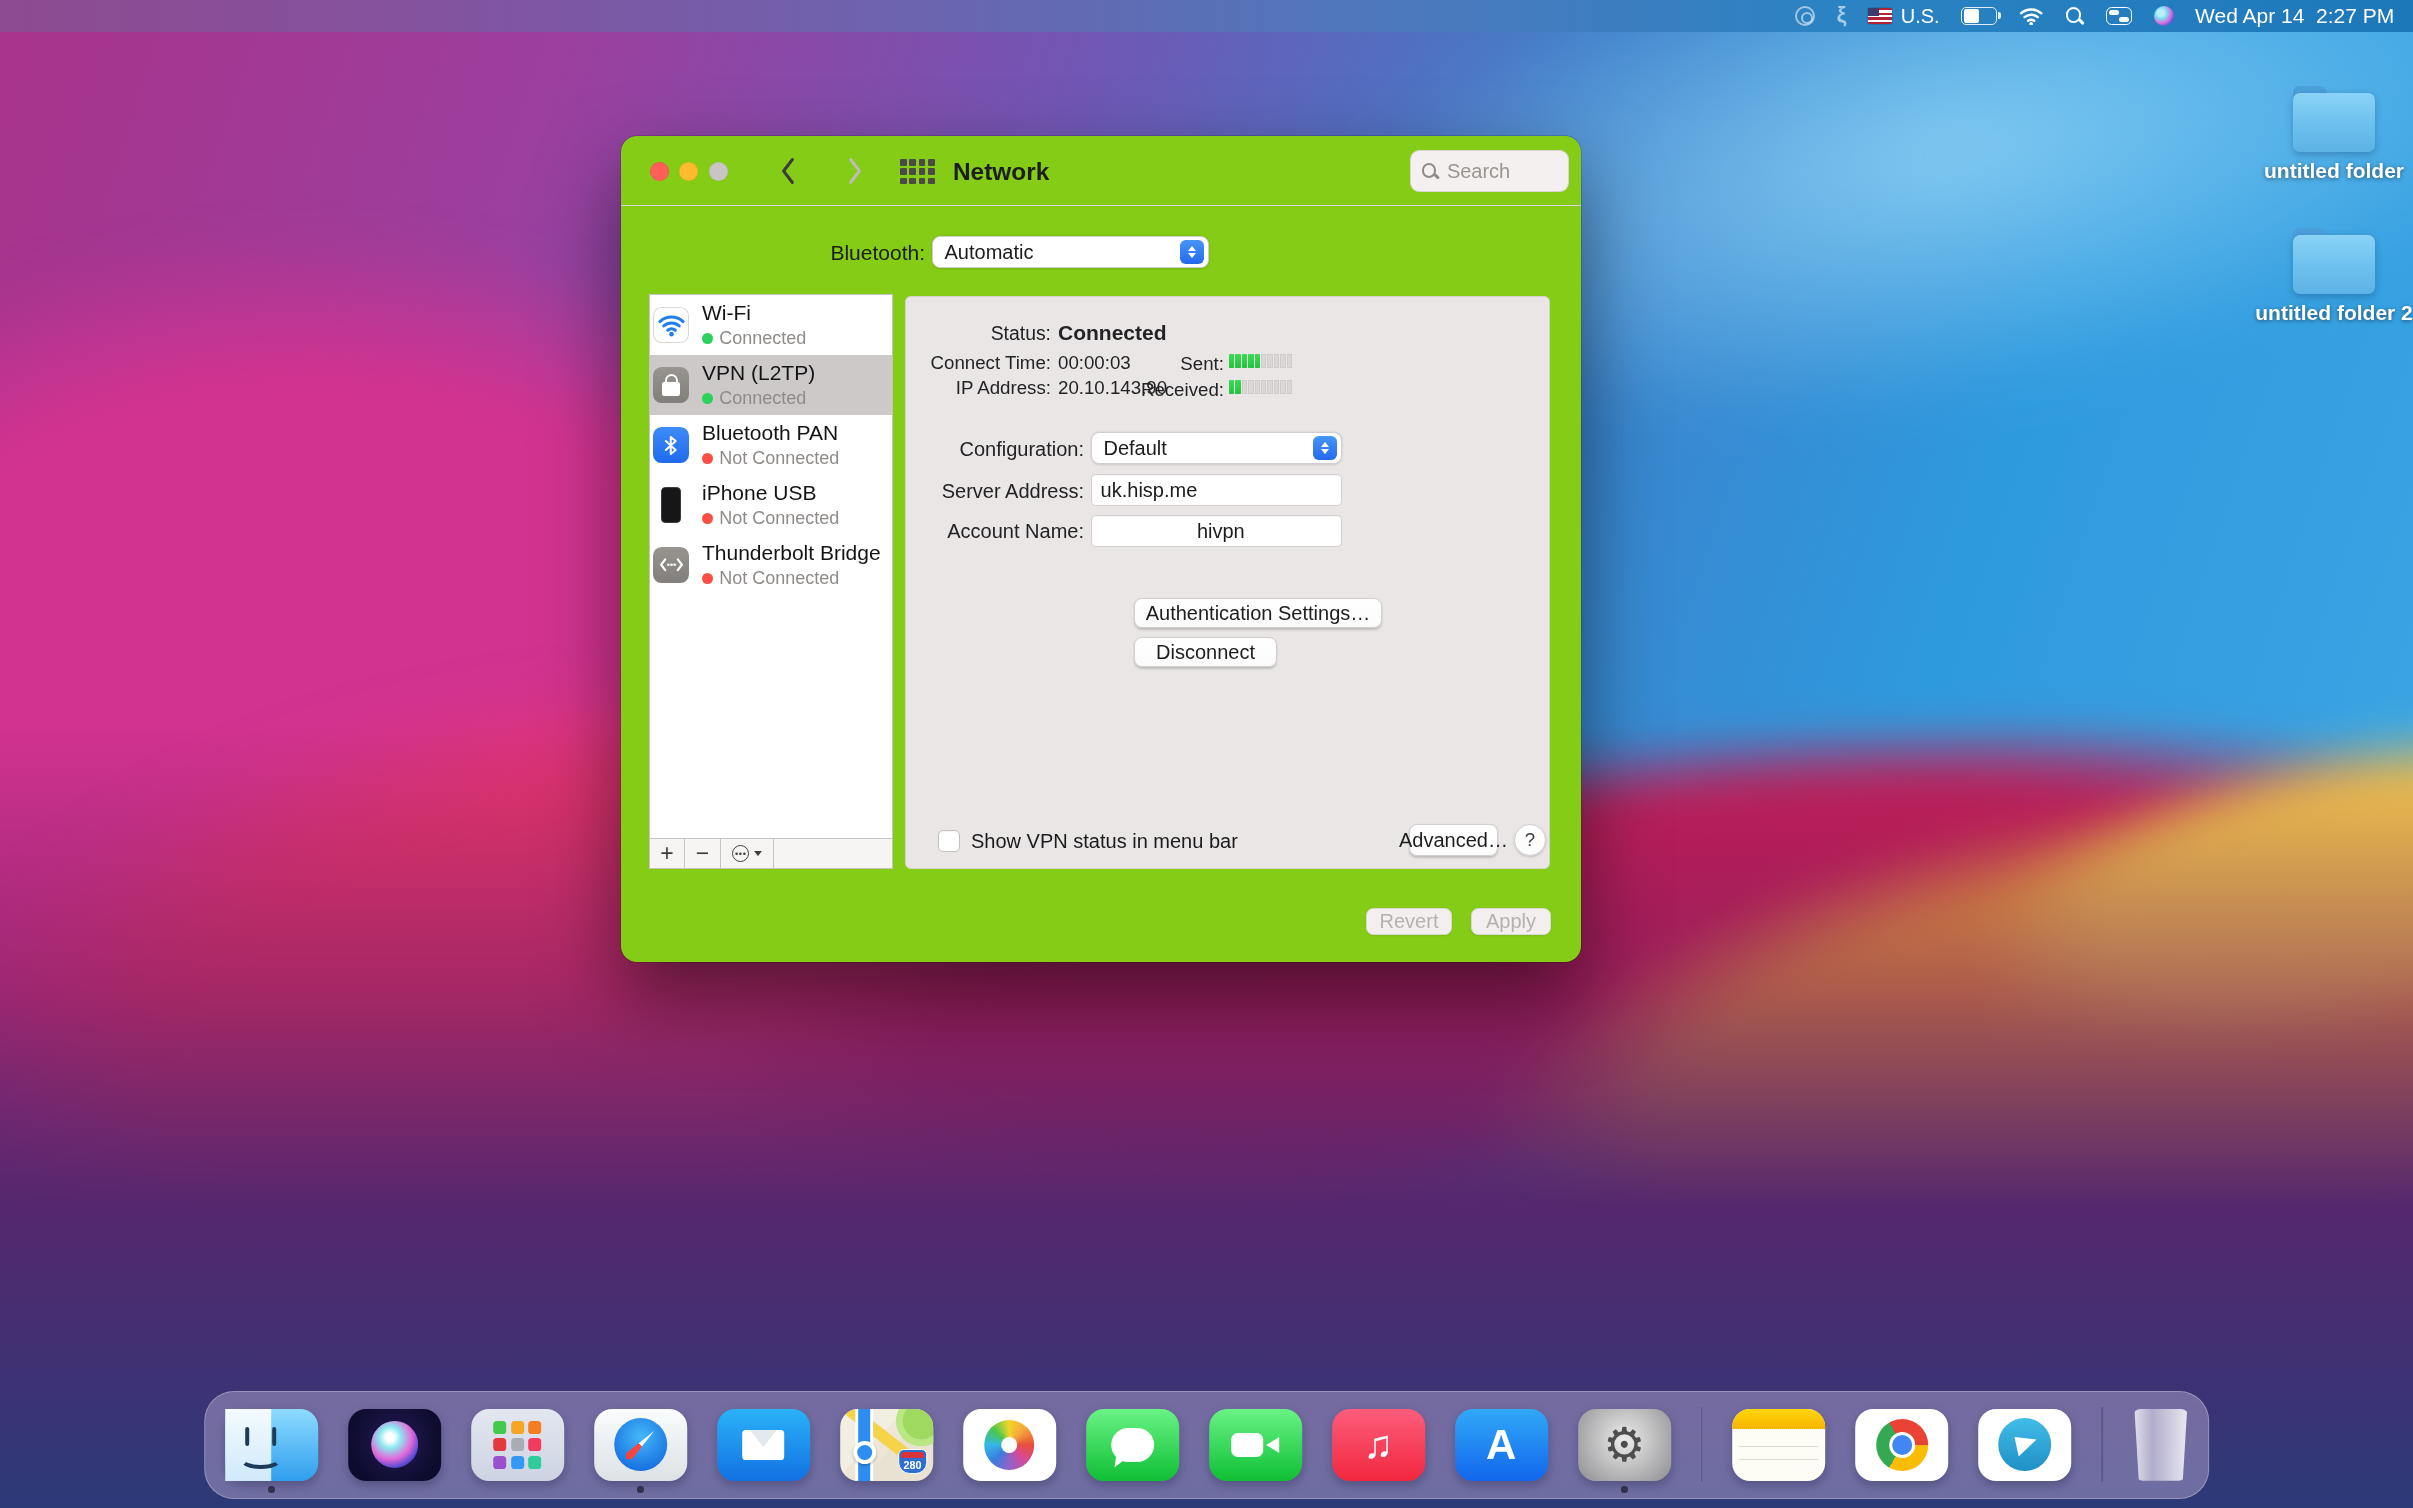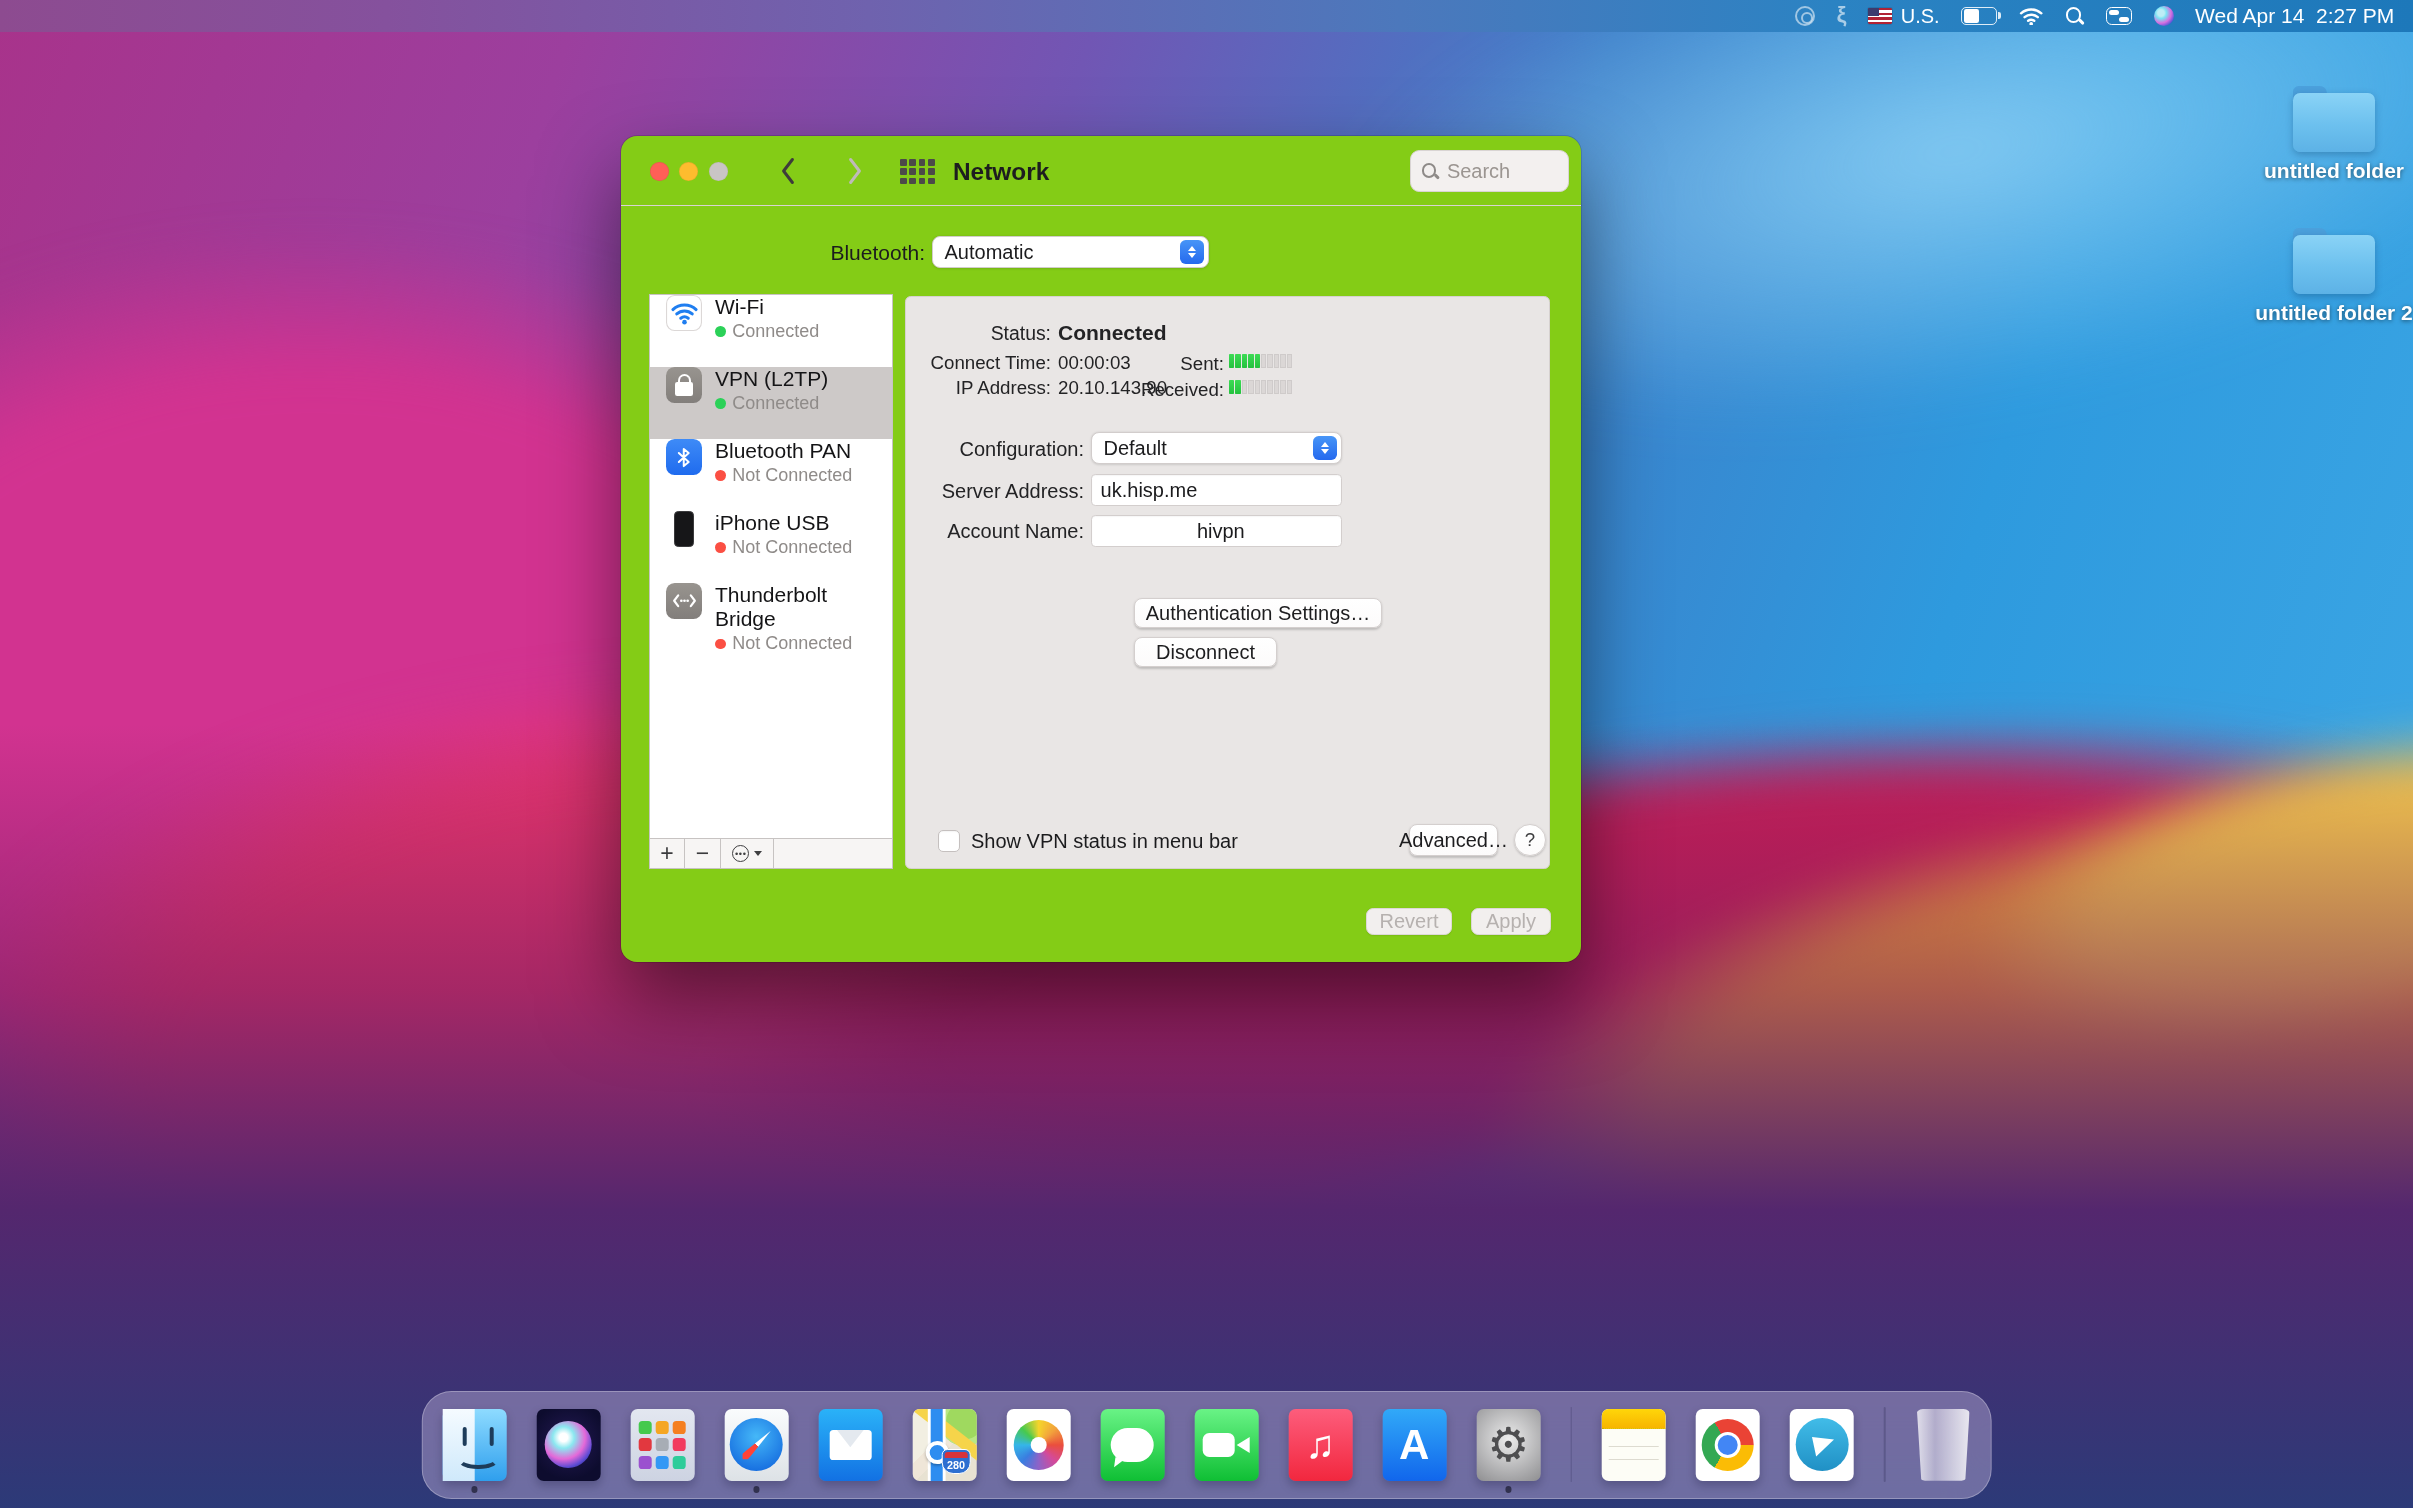--- a/index.html
+++ b/index.html
@@ -83,21 +83,21 @@
     display:flex; align-items:center; font-size:20px; color:#1b1b1d; padding-left:11.5px; }
   .loc-popup { left:311px; top:100px; width:277px; height:32px; }
   .stepper { position:absolute; right:3.6px; top:50%; transform:translateY(-50%); width:24px; height:24px; border-radius:5.7px;
     background:linear-gradient(180deg,#4795f7,#2569ee); display:flex; flex-direction:column; align-items:center; justify-content:center; gap:2.2px; }
   .stepper .up { width:0; height:0; border-left:4.3px solid transparent; border-right:4.3px solid transparent; border-bottom:5px solid #fff; }
   .stepper .dn { width:0; height:0; border-left:4.3px solid transparent; border-right:4.3px solid transparent; border-top:5px solid #fff; }
 
   
   .sidebar { position:absolute; left:28px; top:158px; width:244px; height:575px; border:1.1px solid #c7c3c2; background:#fff; }
   .svc-list { position:absolute; inset:0 0 30px 0; background:#fff; overflow:hidden; }
-  .svc { position:relative; height:72px; display:flex; padding-left:16px; gap:13px; }
+  .svc { position:relative; height:60px; display:flex; align-items:center; padding-left:3px; gap:13px; }
   .svc.selected { background:#cdc9c8; }
   .svc-icon { width:36px; height:36px; border-radius:8.6px; flex:0 0 auto; display:flex; align-items:center; justify-content:center; position:relative; }
   .i-wifi { background:#fff; box-shadow:inset 0 0 0 1.1px #dcd8d7; }
   .i-lock { background:linear-gradient(180deg,#98948f,#827e7b); }
   .lock-shackle { position:absolute; top:6.5px; left:11.5px; width:13px; height:10.8px; border:2.9px solid #fff; border-bottom:none; border-radius:6.5px 6.5px 0 0; }
   .lock-body { position:absolute; top:15px; left:8.6px; width:18.7px; height:13.6px; background:#fff; border-radius:2.2px; }
   .i-bt { background:linear-gradient(180deg,#3e8bf7,#1f6bee); }
   .i-phone { background:transparent; }
   .phone-shape { width:20px; height:36px; background:#161618; border:1.4px solid #3a3a3c; border-radius:4.3px; }
   .i-tb { background:linear-gradient(180deg,#98948f,#827e7b); }
@@ -133,21 +133,21 @@
   .chk-label { position:absolute; left:65px; top:533px; font-size:20px; color:#1b1b1d; }
   .help-btn { left:608px; top:527px; width:32px; height:32px; border-radius:50%; font-size:18.7px; color:#3c3c3e; }
 
   .footer-btn { position:absolute; top:772px; height:27px; background:#f2efee; border:0.7px solid #ddd8d7; border-radius:7.2px;
     box-shadow:0 0.7px 1.4px rgba(0,0,0,.08); font-size:20px; color:#b6b1af; display:flex; align-items:center; justify-content:center; }
 
   
   .dock { position:absolute; left:50%; bottom:9.3px; transform:translateX(-50%); height:108px; border-radius:30px;
     background:rgba(188,176,216,.45); border:1.1px solid rgba(255,255,255,.28);
     display:flex; align-items:center; gap:30px; padding:0 20px; backdrop-filter:blur(21.5px); }
-  .dock-app { position:relative; width:64px; height:72px; border-radius:7px; flex:0 0 auto;
+  .dock-app { position:relative; width:93px; height:72px; border-radius:18px; flex:0 0 auto;
     display:flex; align-items:center; justify-content:center; overflow:hidden; box-shadow:0 4.3px 10px rgba(0,0,30,.22); }
   .dot-under { position:absolute; bottom:4.3px; width:6.5px; height:6.5px; border-radius:50%; background:#23233b; opacity:.8; }
   .dock-sep { width:1.8px; height:75px; background:rgba(40,40,75,.28); border-radius:1.4px; flex:0 0 auto; }
 
   .ic-finder { background:linear-gradient(180deg,#8edbff,#2f9fed); }
   .ic-finder .half { position:absolute; left:0; top:0; width:50%; height:100%; background:linear-gradient(180deg,#f5fbff,#cfe9fb); }
   .ic-finder .eye { position:absolute; top:18.7px; width:4.3px; height:18.7px; background:#1d3c5a; border-radius:2.2px; }
   .ic-finder .smile { position:absolute; left:14.4px; bottom:11.5px; width:43px; height:21.5px; border:4.3px solid transparent; border-bottom:4.3px solid #1d3c5a; border-radius:50%; }
   .ic-siri { background:radial-gradient(circle at 50% 45%,#241a55,#0d0c2e 75%); }
   .ic-siri .orb { width:47px; height:47px; border-radius:50%; background:radial-gradient(circle at 40% 35%,#ffffff 0 10%,#8be8f0 26%,#e469d8 52%,#5a4bd4 72%,#1b1650 92%); filter:blur(0.7px); }

